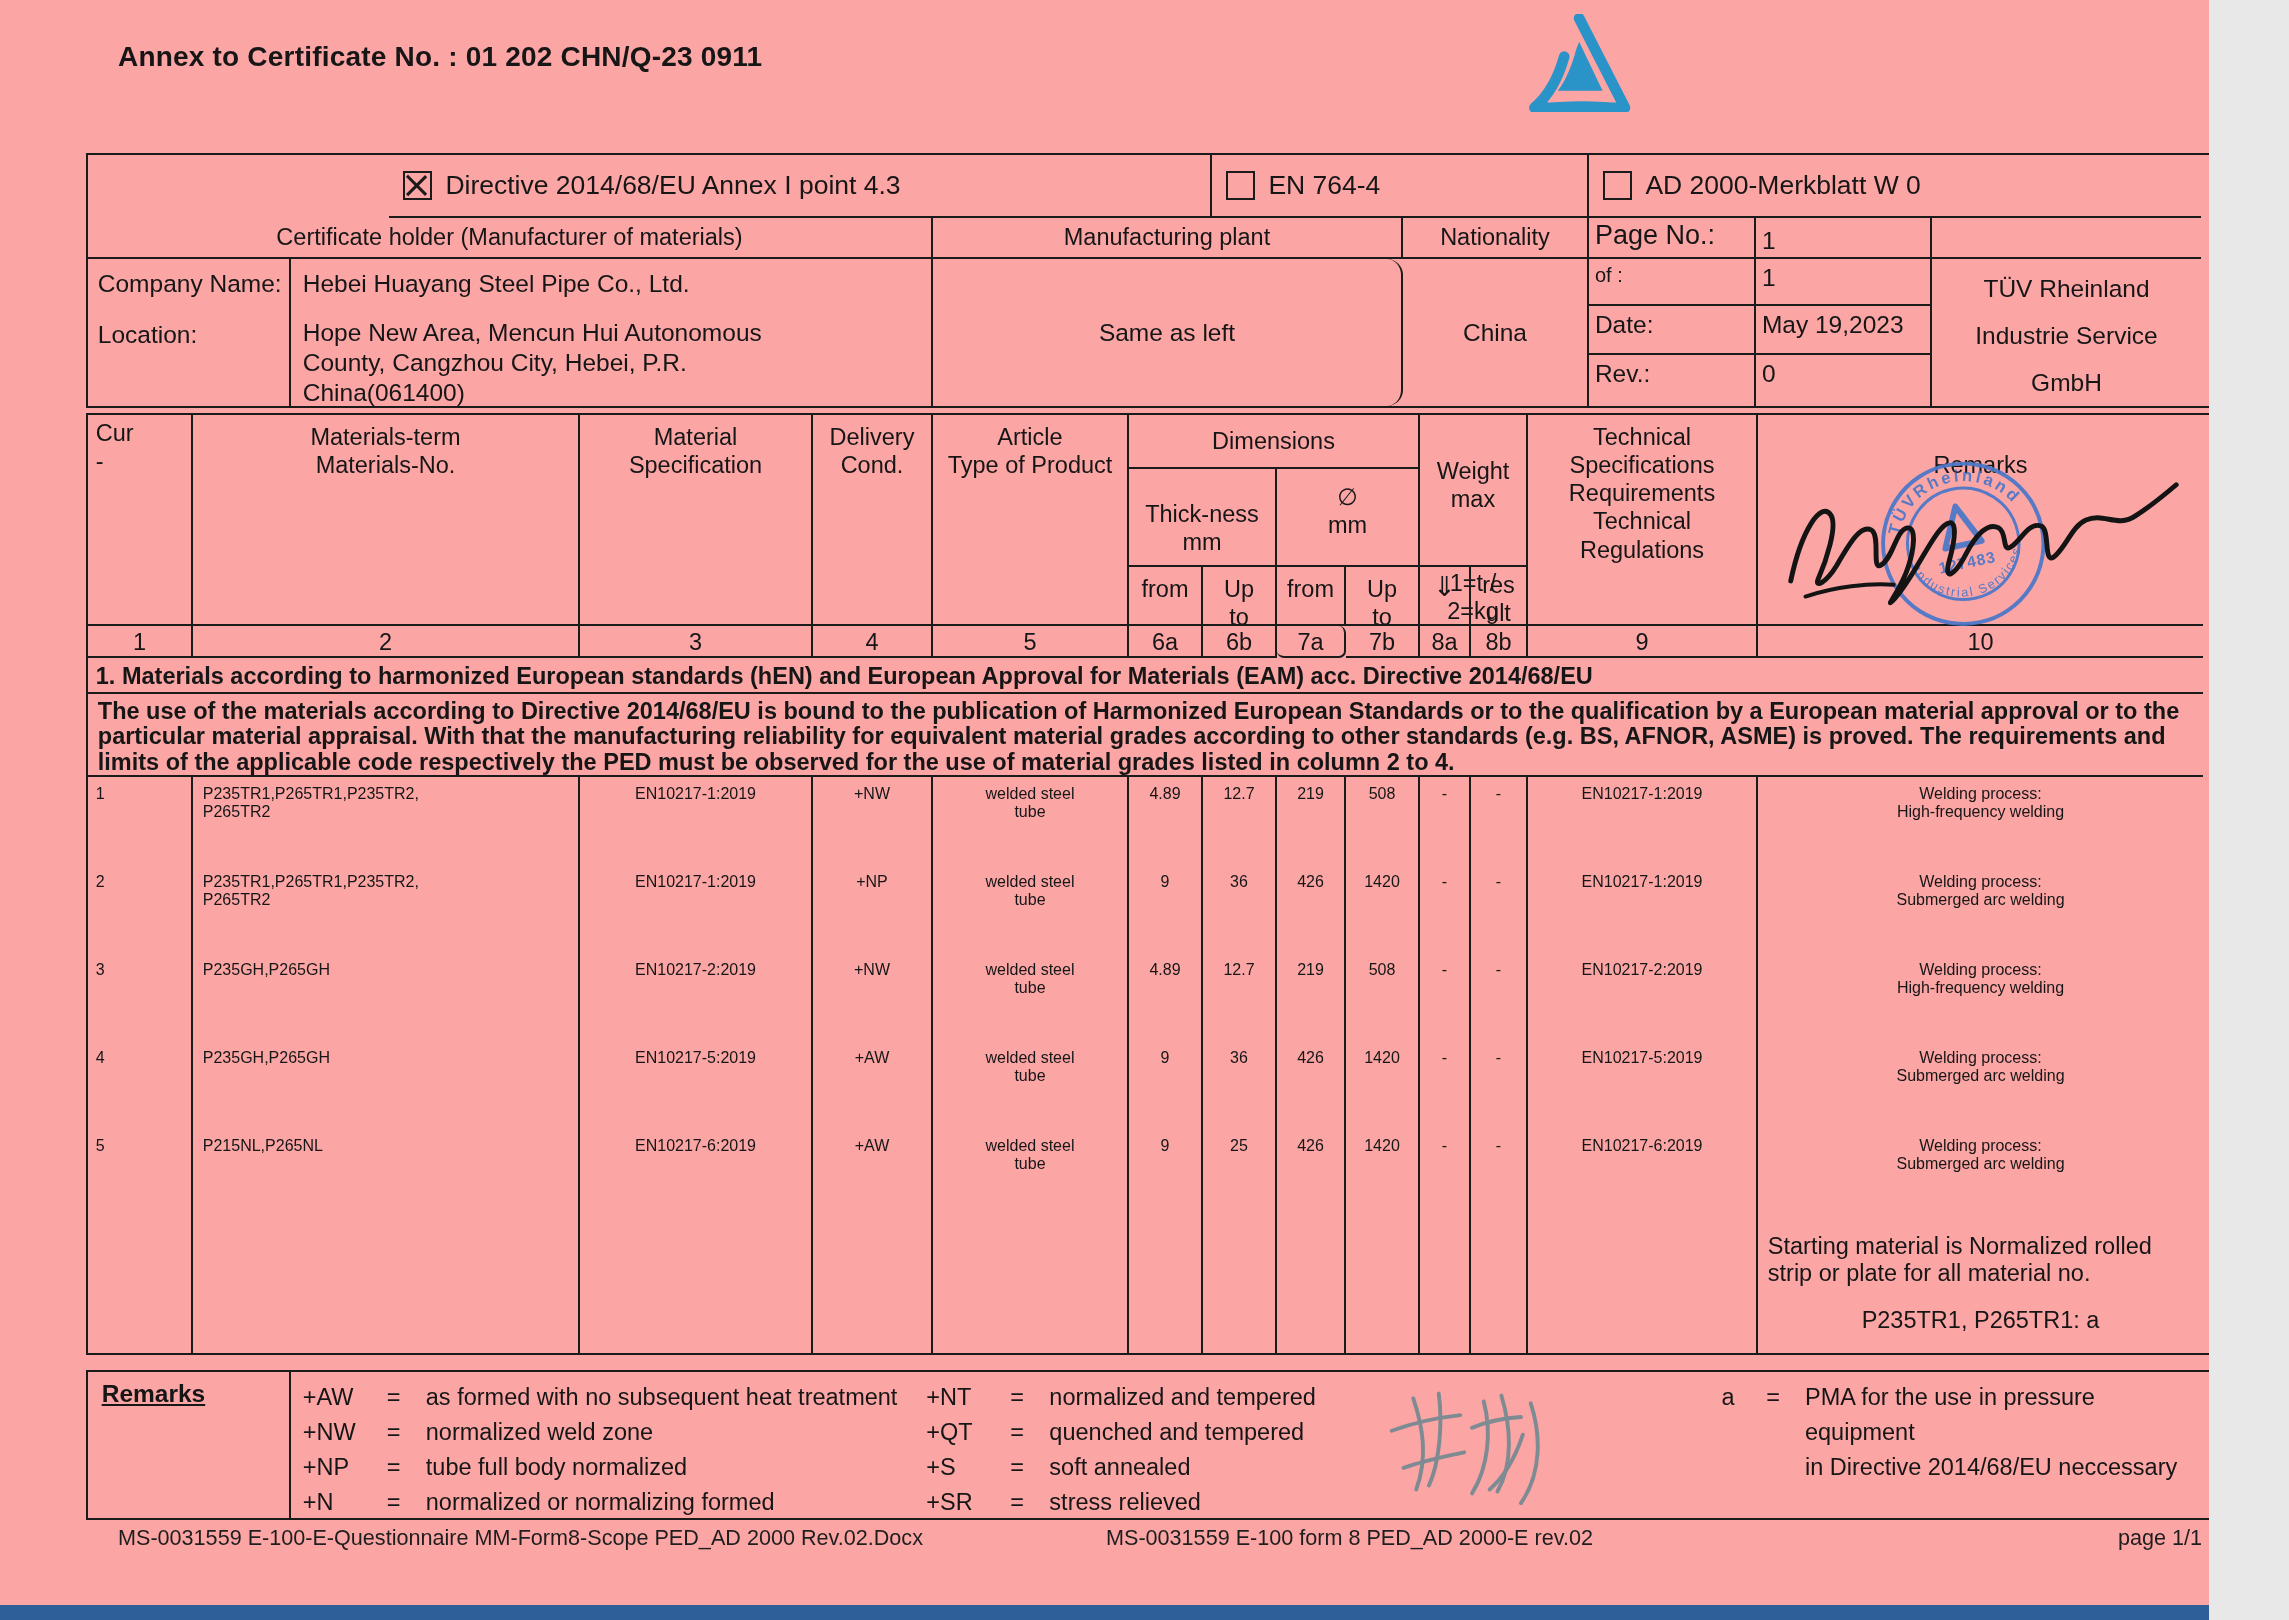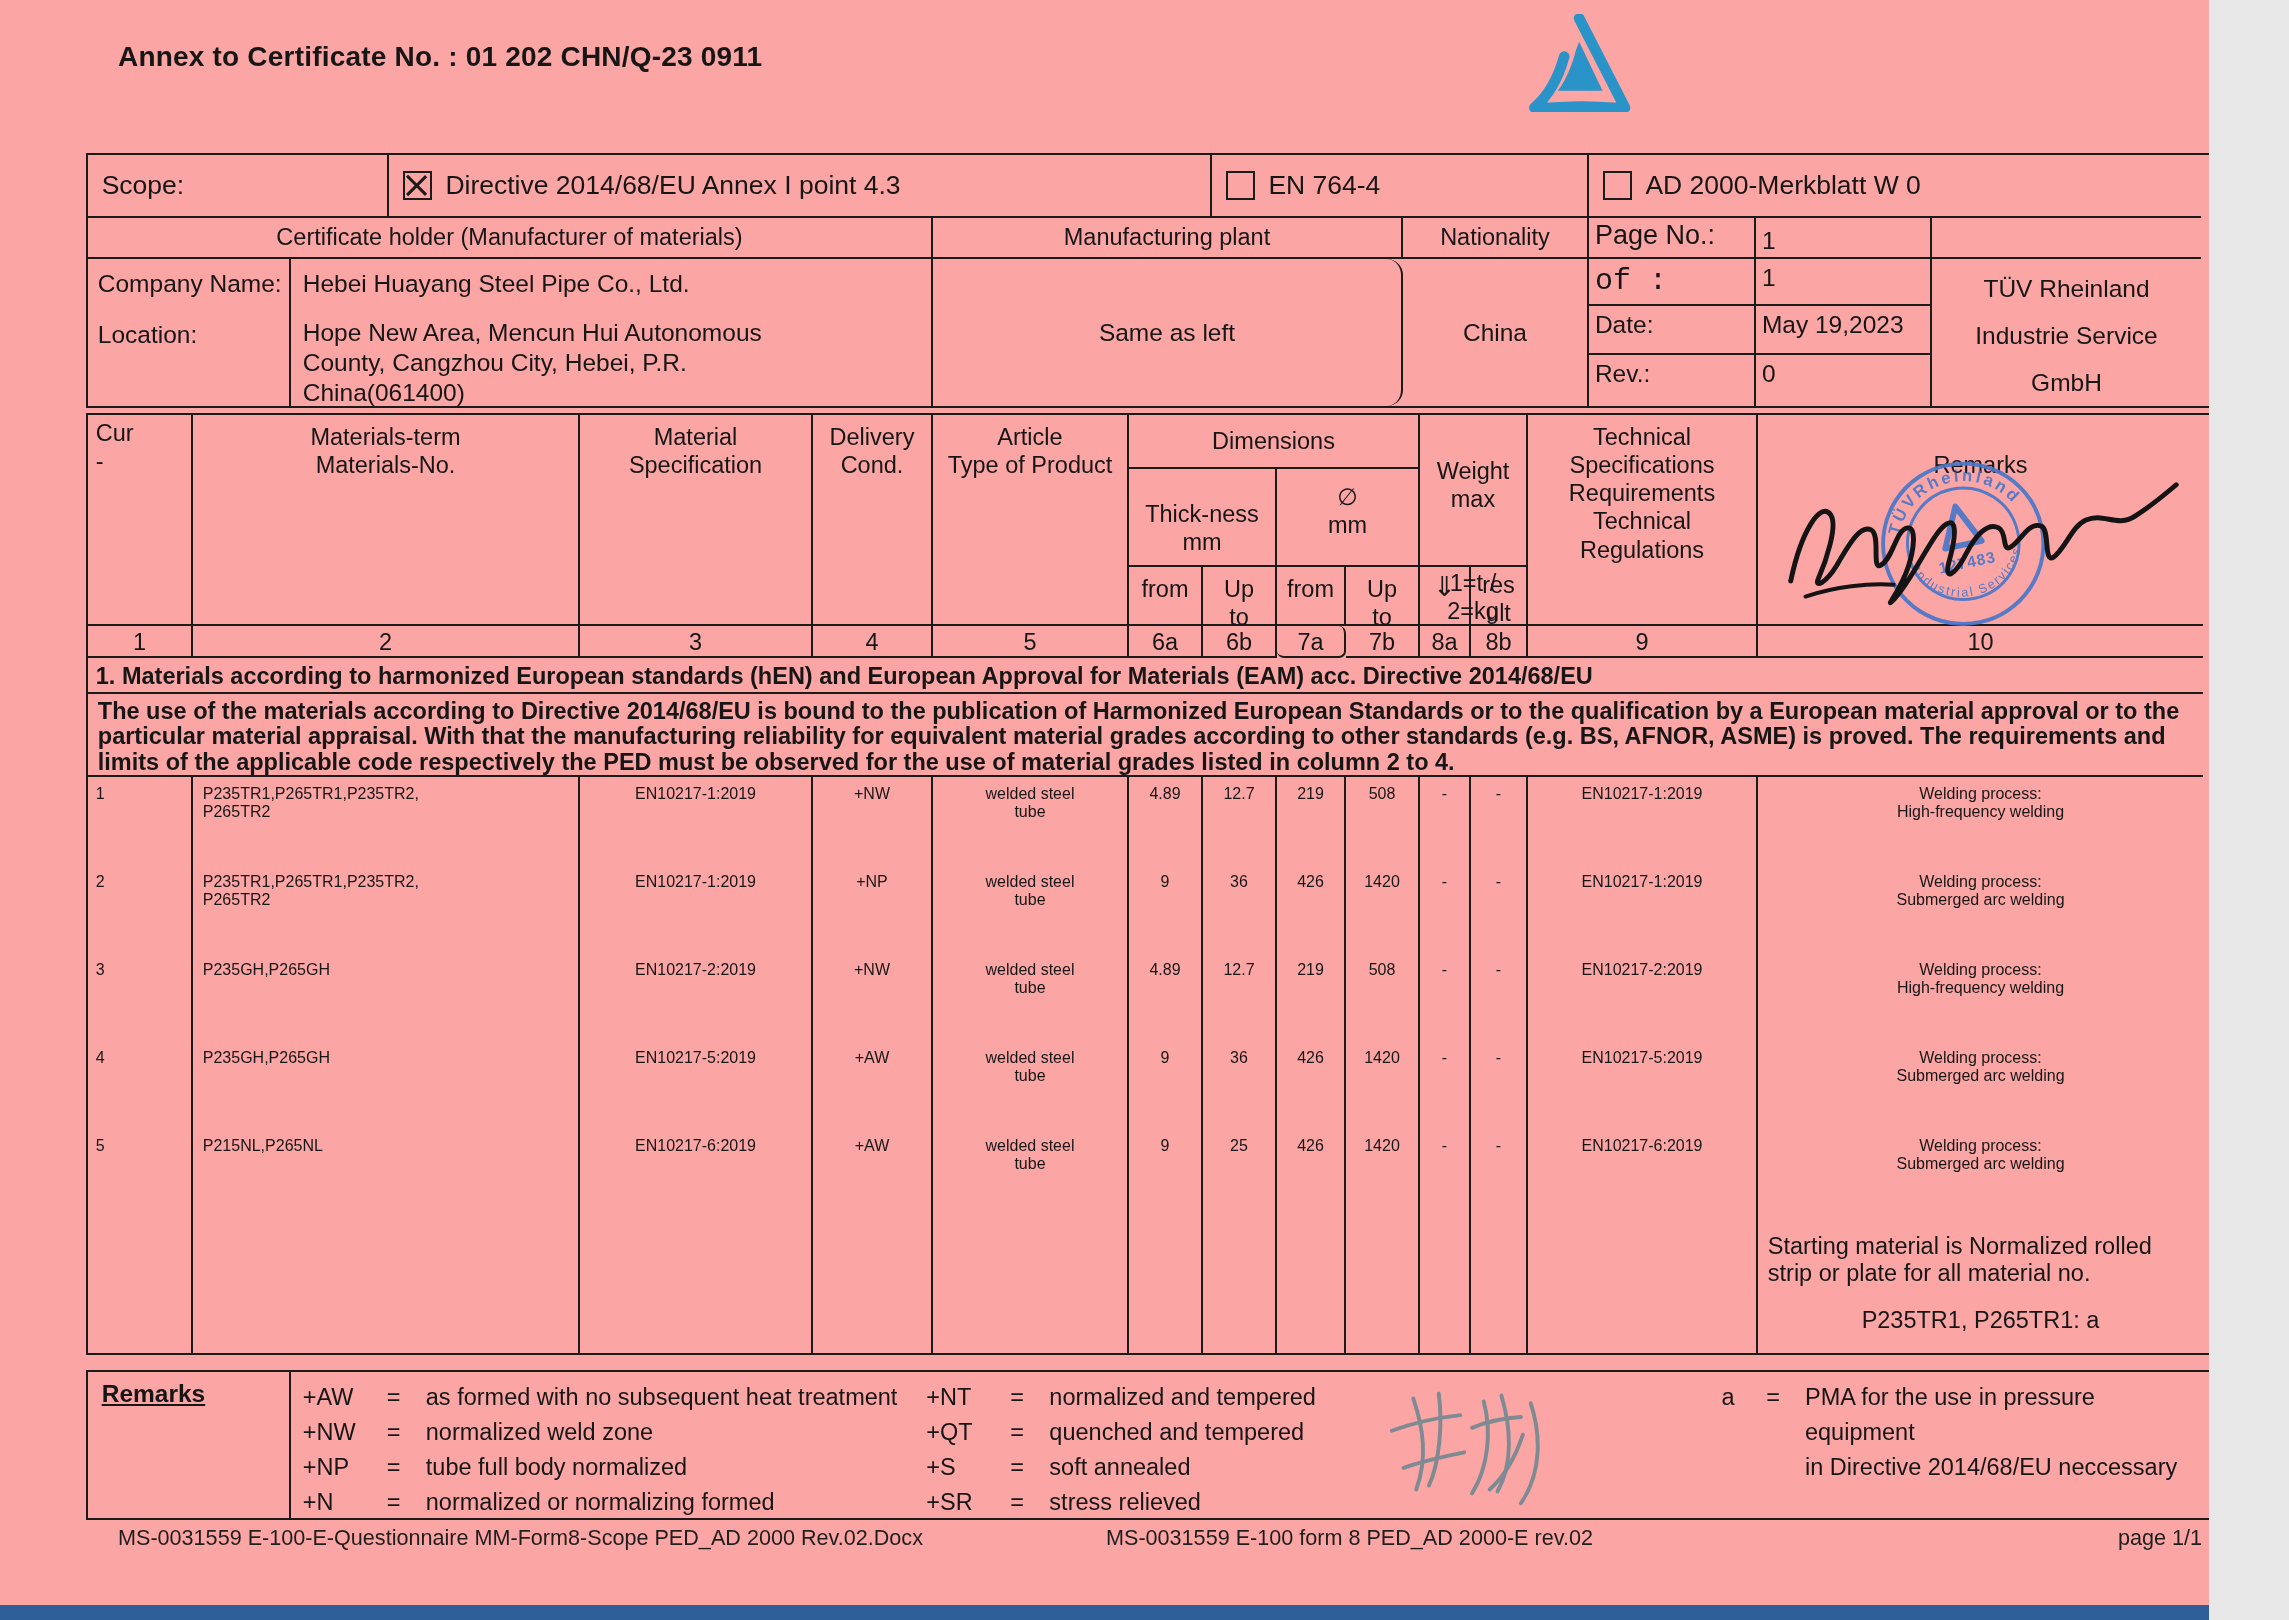--- a/index.html
+++ b/index.html
@@ -79,21 +79,20 @@
       <svg width="110" height="98" viewBox="0 0 100 92">
         <path d="M52 4 L95 88 L10 88 C 24 76 33 58 38 40" fill="none" stroke="#2a93c8" stroke-width="10" stroke-linejoin="round" stroke-linecap="round"></path>
         <path d="M52 26 L74 72 L32 72 C 40 62 46 46 49 34" fill="#2a93c8"></path>
         <path d="M12 88 C 40 84 70 84 94 88" fill="none" stroke="#2a93c8" stroke-width="6" stroke-linecap="round"></path>
       </svg>
     </span>
   </div>
 
   <div class="info">
 
-    <div class="grid-cell br bb scope-cell" style="grid-row:1;grid-column:1/3;padding-left:13.7px;">Scope:</div>
     <div class="grid-cell br bb scope-cell" style="grid-row:1;grid-column:3/5;padding-left:13.7px;">
       <span class="chk checked"></span>
       <span>Directive 2014/68/EU Annex I point 4.3</span>
     </div>
     <div class="grid-cell br bb scope-cell" style="grid-row:1;grid-column:5/7;padding-left:13.7px;">
       <span class="chk"></span>
       <span>EN 764-4</span>
     </div>
     <div class="grid-cell bb scope-cell" style="grid-row:1;grid-column:7/10;padding-left:13.7px;">
       <span class="chk"></span>
@@ -112,21 +111,21 @@
       <div style="margin-top:21.6px;">Location:</div>
     </div>
     <div class="grid-cell br" style="grid-row:3/6;grid-column:2/4;font-size:24.5px;padding:9.8px 0 0 11.8px;">
       <div>Hebei Huayang Steel Pipe Co., Ltd.</div>
       <div class="pre" style="margin-top:19.6px;line-height:30px;">Hope New Area, Mencun Hui Autonomous
 County, Cangzhou City, Hebei, P.R.
 China(061400)</div>
     </div>
     <div class="grid-cell br mid" style="grid-row:3/6;grid-column:4/6;font-size:24.5px;border-radius:16px;">Same as left</div>
     <div class="grid-cell br mid" style="grid-row:3/6;grid-column:6;font-size:24.5px;">China</div>
-    <div class="grid-cell br bb" style="grid-row:3;grid-column:7;font-size:30px;font-family:Liberation Mono, monospace;">of :</div>
+    <div class="grid-cell br bb" style="grid-row:3;grid-column:7;font-size:20px;">of :</div>
     <div class="grid-cell br bb" style="grid-row:3;grid-column:8;font-size:24.5px;">1</div>
     <div class="grid-cell br bb" style="grid-row:4;grid-column:7;font-size:24.5px;">Date:</div>
     <div class="grid-cell br bb" style="grid-row:4;grid-column:8;font-size:24.5px;">May 19,2023</div>
     <div class="grid-cell br" style="grid-row:5;grid-column:7;font-size:24.5px;">Rev.:</div>
     <div class="grid-cell br" style="grid-row:5;grid-column:8;font-size:24.5px;">0</div>
     <div class="grid-cell pre c" style="grid-row:3/6;grid-column:9;font-size:24.5px;line-height:47px;padding-top:5.9px;">TÜV Rheinland
 Industrie Service
 GmbH</div>
   </div>
 

